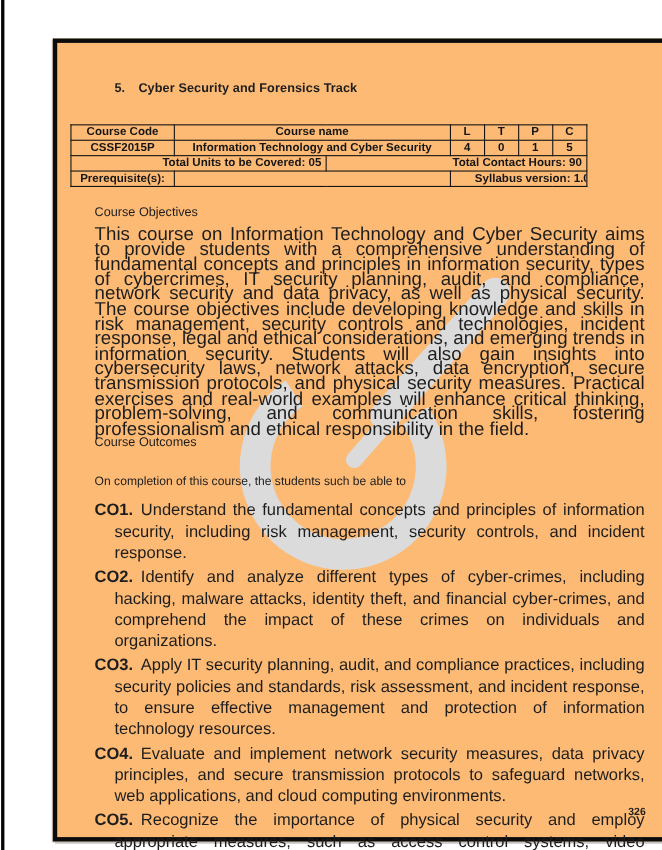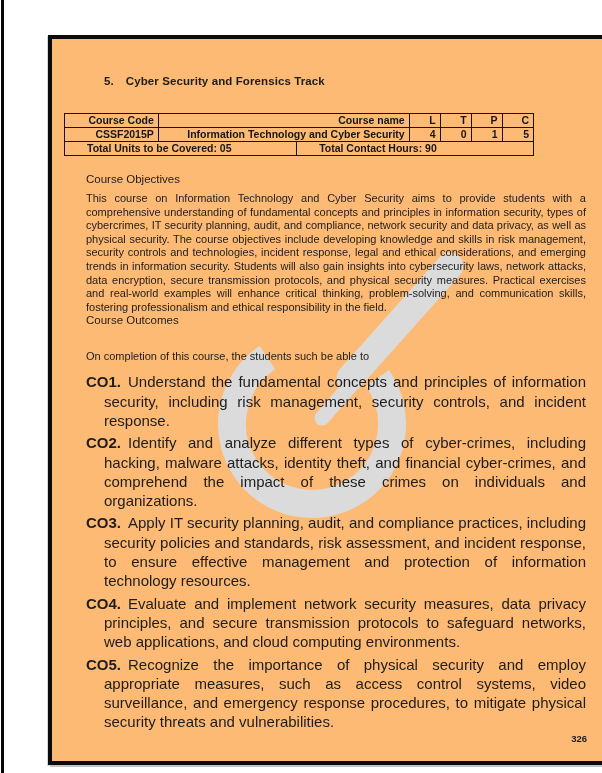--- a/index.html
+++ b/index.html
@@ -43,33 +43,33 @@
     border-collapse: collapse;
     table-layout: fixed;
     font-size: 10.5px; font-weight: bold;
     color: #161616;
   }
   table.course-table td {
     border: 1.6px solid #141414;
     height: 10px;
     padding: 1px 4px;
     line-height: 11px;
-    text-align: right;
+    text-align: center;
     overflow: hidden;
     white-space: nowrap;
   }
-  table.course-table td.left { text-align: left; padding-left: 22px; }
+  table.course-table td.left { text-align: right; padding-left: 22px; }
   .obj-heading, .out-heading {
     margin: 17px 0 0 34px;
     font-size: 11.5px; font-weight: normal;
   }
   .out-heading { margin-top: 0; }
   .para {
     margin: 7px 44px 0 34px;
-    font-size: 11px; line-height: 13.6px;
+    font-size: 17px; line-height: 13.6px;
     text-align: justify;
   }
   .intro {
     margin: 24px 44px 0 34px;
     font-size: 11px; line-height: 13px;
   }
   ol.co-list {
     list-style: none;
     margin: 9px 44px 0 34px;
     padding: 0;
@@ -132,20 +132,25 @@
           <td colspan="2">Information Technology and Cyber Security</td>
           <td>4</td>
           <td>0</td>
           <td>1</td>
           <td>5</td>
         </tr>
         <tr>
           <td colspan="2" class="left">Total Units to be Covered: 05</td>
           <td colspan="5" class="left">Total Contact Hours: 90</td>
         </tr>
+        <tr>
+          <td>Prerequisite(s):</td>
+          <td colspan="2"></td>
+          <td colspan="4" class="left">Syllabus version: 1.0</td>
+        </tr>
       </tbody>
     </table>
 
     <div class="obj-heading">Course Objectives</div>
     <p class="para">This course on Information Technology and Cyber Security aims to provide students with a comprehensive understanding of fundamental concepts and principles in information security, types of cybercrimes, IT security planning, audit, and compliance, network security and data privacy, as well as physical security. The course objectives include developing knowledge and skills in risk management, security controls and technologies, incident response, legal and ethical considerations, and emerging trends in information security. Students will also gain insights into cybersecurity laws, network attacks, data encryption, secure transmission protocols, and physical security measures. Practical exercises and real-world examples will enhance critical thinking, problem-solving, and communication skills, fostering professionalism and ethical responsibility in the field.</p>
 
     <div class="out-heading">Course Outcomes</div>
     <p class="intro">On completion of this course, the students such be able to</p>
 
     <ol class="co-list">

